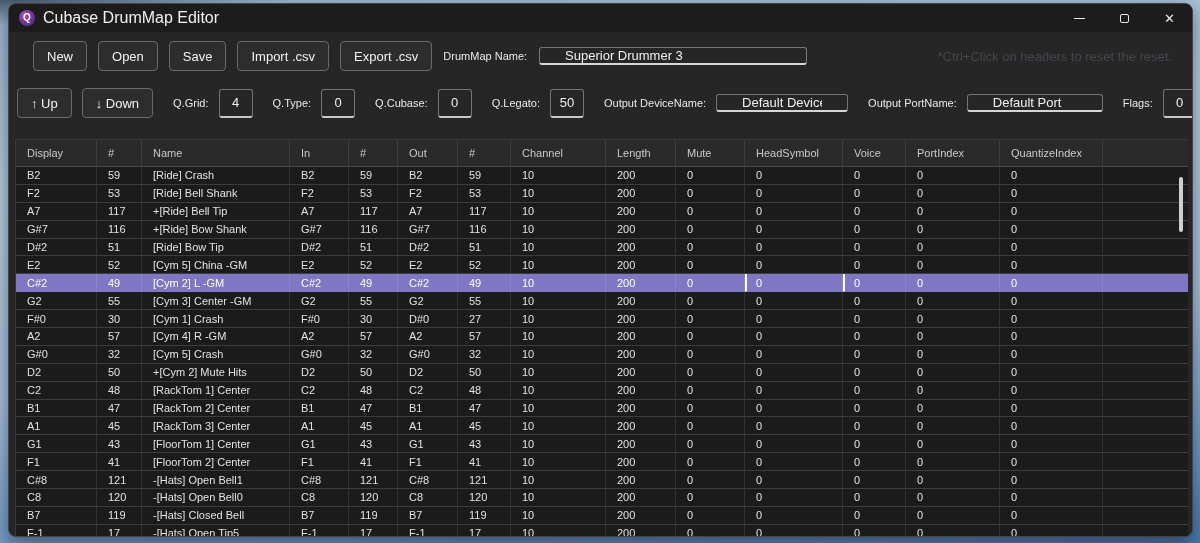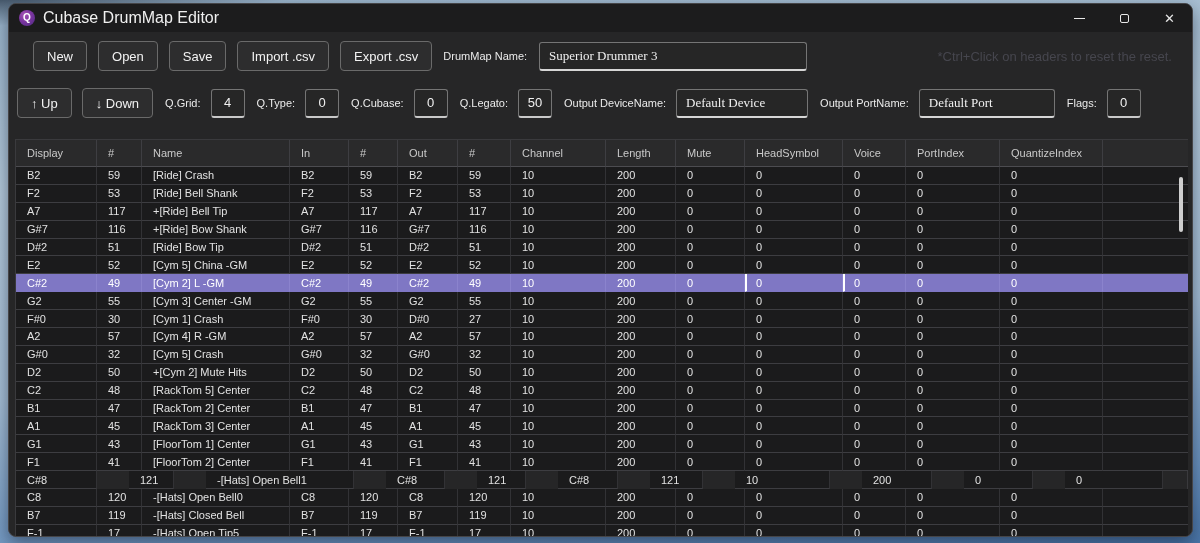--- a/index.html
+++ b/index.html
@@ -35,33 +35,33 @@
   .toolbar-settings { margin-top:15px; height:32px; gap:10px; }
   .btn {
     background:#2d2d2e; border:1px solid #6a6a6a; border-radius:4px;
     color:#f2f2f2; font-size:13px; height:30px; padding:0 13px;
     display:flex; align-items:center; justify-content:center; white-space:nowrap; cursor:default;
   }
   .lbl { color:#eaeaea; font-size:11px; white-space:nowrap; }
   input { outline:none; }
   .text-input {
     background:#262626; border:1px solid #757575; border-bottom:2px solid #d6d6d6;
-    border-radius:3px; color:#f0f0f0; font-size:13px; height:29px; padding:0 9px;
-    font-family:Liberation Serif, serif;
+    border-radius:3px; color:#f0f0f0; font-size:13px; height:18px; padding:0 25px;
+    font-family:Liberation Sans, sans-serif;
   }
   .num-input {
     width:34px; height:29px; background:#262626; border:1px solid #757575; border-bottom:2px solid #c9c9c9;
     border-radius:3px; color:#f0f0f0; font-size:13px; text-align:center;
     font-family:"Liberation Sans", sans-serif;
   }
   #drummap-input { width:268px; margin-left:1px; }
   #device-input { width:132px; }
   #port-input { width:136px; }
   .hint { color:#46464e; font-size:13px; margin-left:auto; padding-right:20px; white-space:nowrap; }
-  .gap-sm { margin-left:2px; }
+  .gap-sm { margin-left:10px; }
   
   .table-wrap {
     position:relative; margin:20px 6px 0 6px; width:1173px;
     border:1px solid #3a3a3d; border-bottom:none;
   }
   .trow { display:grid; }
   .th {
     height:27px; background:#2a2a2b; border-bottom:1px solid #4c4c50; border-right:1px solid #3e3e42;
     color:#c9c9c9; font-size:11px; display:flex; align-items:center; padding-left:11px;
     white-space:nowrap; overflow:hidden; cursor:default;
@@ -346,21 +346,21 @@
         <div class="td">0</div>
         <div class="td">0</div>
         <div class="td">0</div>
         <div class="td">0</div>
         <div class="td">0</div>
         <div class="td"></div>
       </div>
       <div class="trow" style="grid-template-columns: 81px 45px 148px 59px 49px 60px 53px 95px 70px 69px 98px 63px 94px 103px 85px;">
         <div class="td">C2</div>
         <div class="td">48</div>
-        <div class="td">[RackTom 5] Center</div>
+        <div class="td">[RackTom 1] Center</div>
         <div class="td">C2</div>
         <div class="td">48</div>
         <div class="td">C2</div>
         <div class="td">48</div>
         <div class="td">10</div>
         <div class="td">200</div>
         <div class="td">0</div>
         <div class="td">0</div>
         <div class="td">0</div>
         <div class="td">0</div>
@@ -428,21 +428,21 @@
         <div class="td">41</div>
         <div class="td">10</div>
         <div class="td">200</div>
         <div class="td">0</div>
         <div class="td">0</div>
         <div class="td">0</div>
         <div class="td">0</div>
         <div class="td">0</div>
         <div class="td"></div>
       </div>
-      <div class="trow" style="grid-template-columns: 81px 45px 148px 59px 49px 60px 53px 95px 70px 69px 98px 63px 94px 103px 85px; gap: 32px;">
+      <div class="trow" style="grid-template-columns: 81px 45px 148px 59px 49px 60px 53px 95px 70px 69px 98px 63px 94px 103px 85px;">
         <div class="td">C#8</div>
         <div class="td">121</div>
         <div class="td">-[Hats] Open Bell1</div>
         <div class="td">C#8</div>
         <div class="td">121</div>
         <div class="td">C#8</div>
         <div class="td">121</div>
         <div class="td">10</div>
         <div class="td">200</div>
         <div class="td">0</div>

